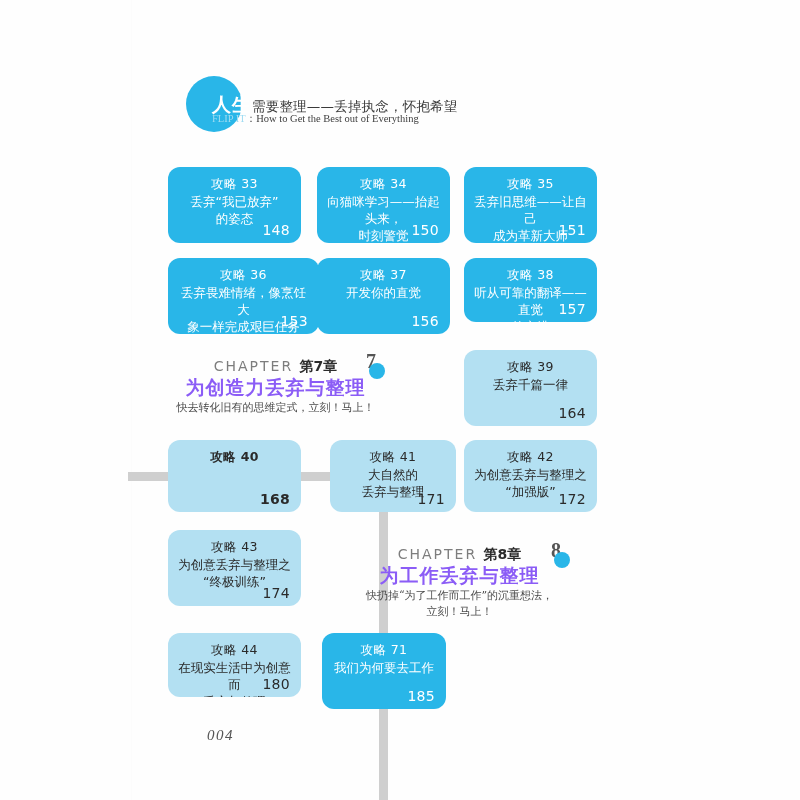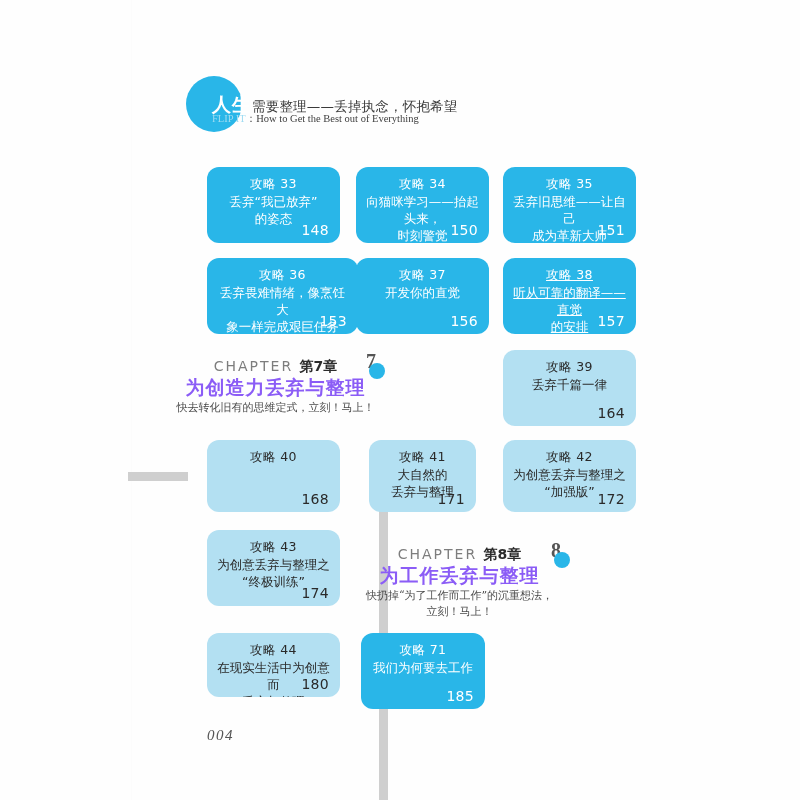--- a/index.html
+++ b/index.html
@@ -90,21 +90,20 @@
   }
 
   
   .card {
     position: absolute;
     border-radius: 12px;
     box-sizing: border-box;
     padding: 9px 10px 6px 10px;
     color: #ffffff;
     overflow: hidden;
-    margin-left: 39px;
   }
   .card.dark  { background: #29b6e8; color: #ffffff; }
   .card.light { background: #b3e0f2; color: #2a2a2a; }
 
   .card-num {
     text-align: center;
     font-size: 12.5px;
     line-height: 16px;
     letter-spacing: 0.4px;
   }
@@ -226,21 +225,21 @@
     <div class="card-num">攻略 36</div>
     <div class="card-title">丢弃畏难情绪，像烹饪大
 象一样完成艰巨任务</div>
     <div class="card-page">153</div>
   </div>
   <div class="card dark" style="left:317px; top:258px; width:133px; height:76px;">
     <div class="card-num">攻略 37</div>
     <div class="card-title">开发你的直觉</div>
     <div class="card-page">156</div>
   </div>
-  <div class="card dark" style="left:464px; top:258px; width:133px; height:76px;text-decoration:underline;">
+  <div class="card dark" style="left:464px; top:258px; width:133px; height:64px;">
     <div class="card-num">攻略 38</div>
     <div class="card-title">听从可靠的翻译——直觉
 的安排</div>
     <div class="card-page">157</div>
   </div>
 
   <div class="chapter" style="left:168px; top:357px; width:215px;">
     <div class="chapter-line1"><span>CHAPTER</span> <span class="cn">第7章</span></div>
     <div class="chapter-title">为创造力丢弃与整理</div>
     <div class="chapter-sub">快去转化旧有的思维定式，立刻！马上！</div>
@@ -249,25 +248,25 @@
     <span class="marker-digit">7</span>
     <span class="marker-dot"></span>
   </div>
 
   <div class="card light" style="left:464px; top:350px; width:133px; height:76px;">
     <div class="card-num">攻略 39</div>
     <div class="card-title">丢弃千篇一律</div>
     <div class="card-page">164</div>
   </div>
 
-  <div class="card light" style="left:168px; top:440px; width:133px; height:72px;">
+  <div class="card light" style="left:168px; top:440px; width:133px; height:72px;font-weight:bold;">
     <div class="card-num">攻略 40</div>
     <div class="card-page">168</div>
   </div>
-  <div class="card light" style="left:330px; top:440px; width:107px; height:72px;">
+  <div class="card light" style="left:330px; top:440px; width:126px; height:72px;">
     <div class="card-num">攻略 41</div>
     <div class="card-title">大自然的
 丢弃与整理</div>
     <div class="card-page">171</div>
   </div>
   <div class="card light" style="left:464px; top:440px; width:133px; height:72px;">
     <div class="card-num">攻略 42</div>
     <div class="card-title">为创意丢弃与整理之
 “加强版”</div>
     <div class="card-page">172</div>

